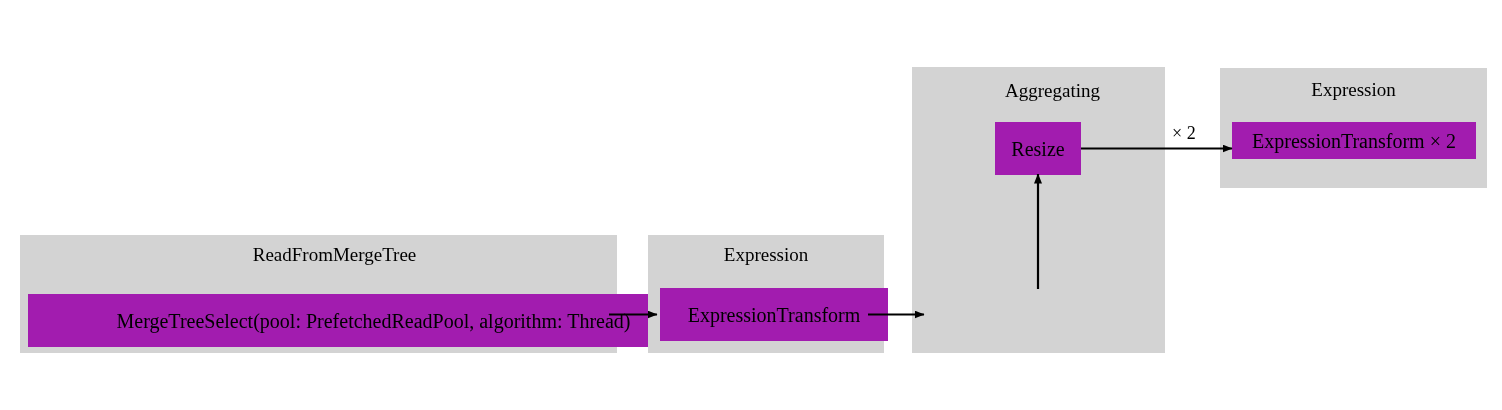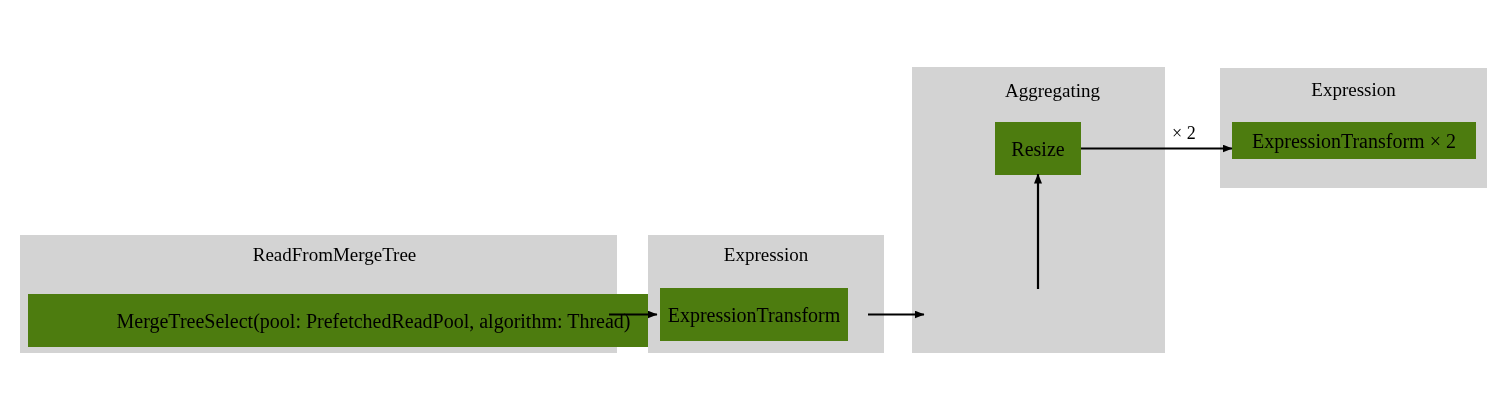--- a/index.html
+++ b/index.html
@@ -32,21 +32,21 @@
     left: 0;
     right: 0;
     text-align: center;
     font-size: 19px;
     line-height: 19px;
     color: #000000;
     white-space: nowrap;
   }
   .node {
     position: absolute;
-    background: #4d7c0f;
+    background: #a21caf;
     box-sizing: border-box;
     display: flex;
     align-items: center;
     justify-content: center;
   }
   .node-label {
     font-size: 20px;
     line-height: 22px;
     white-space: nowrap;
     color: #000000;
@@ -74,21 +74,21 @@
 
   <div class="cluster" style="left:20px; top:235px; width:597px; height:118px;">
     <div class="cluster-title" style="top:10px;padding-left:32px;">ReadFromMergeTree</div>
     <div class="node" style="left:8px; top:59px; width:691px; height:53px;">
       <span class="node-label">MergeTreeSelect(pool: PrefetchedReadPool, algorithm: Thread)</span>
     </div>
   </div>
 
   <div class="cluster" style="left:648px; top:235px; width:236px; height:118px;">
     <div class="cluster-title" style="top:10px;">Expression</div>
-    <div class="node" style="left:12px; top:53px; width:188px; height:53px;">
+    <div class="node" style="left:12px; top:53px; width:228px; height:53px;">
       <span class="node-label">ExpressionTransform</span>
     </div>
   </div>
 
   <div class="cluster" style="left:912px; top:67px; width:253px; height:286px;">
     <div class="cluster-title" style="top:14px;padding-left:28px;">Aggregating</div>
     <div class="node" style="left:83px; top:55px; width:86px; height:53px;">
       <span class="node-label">Resize</span>
     </div>
   </div>

